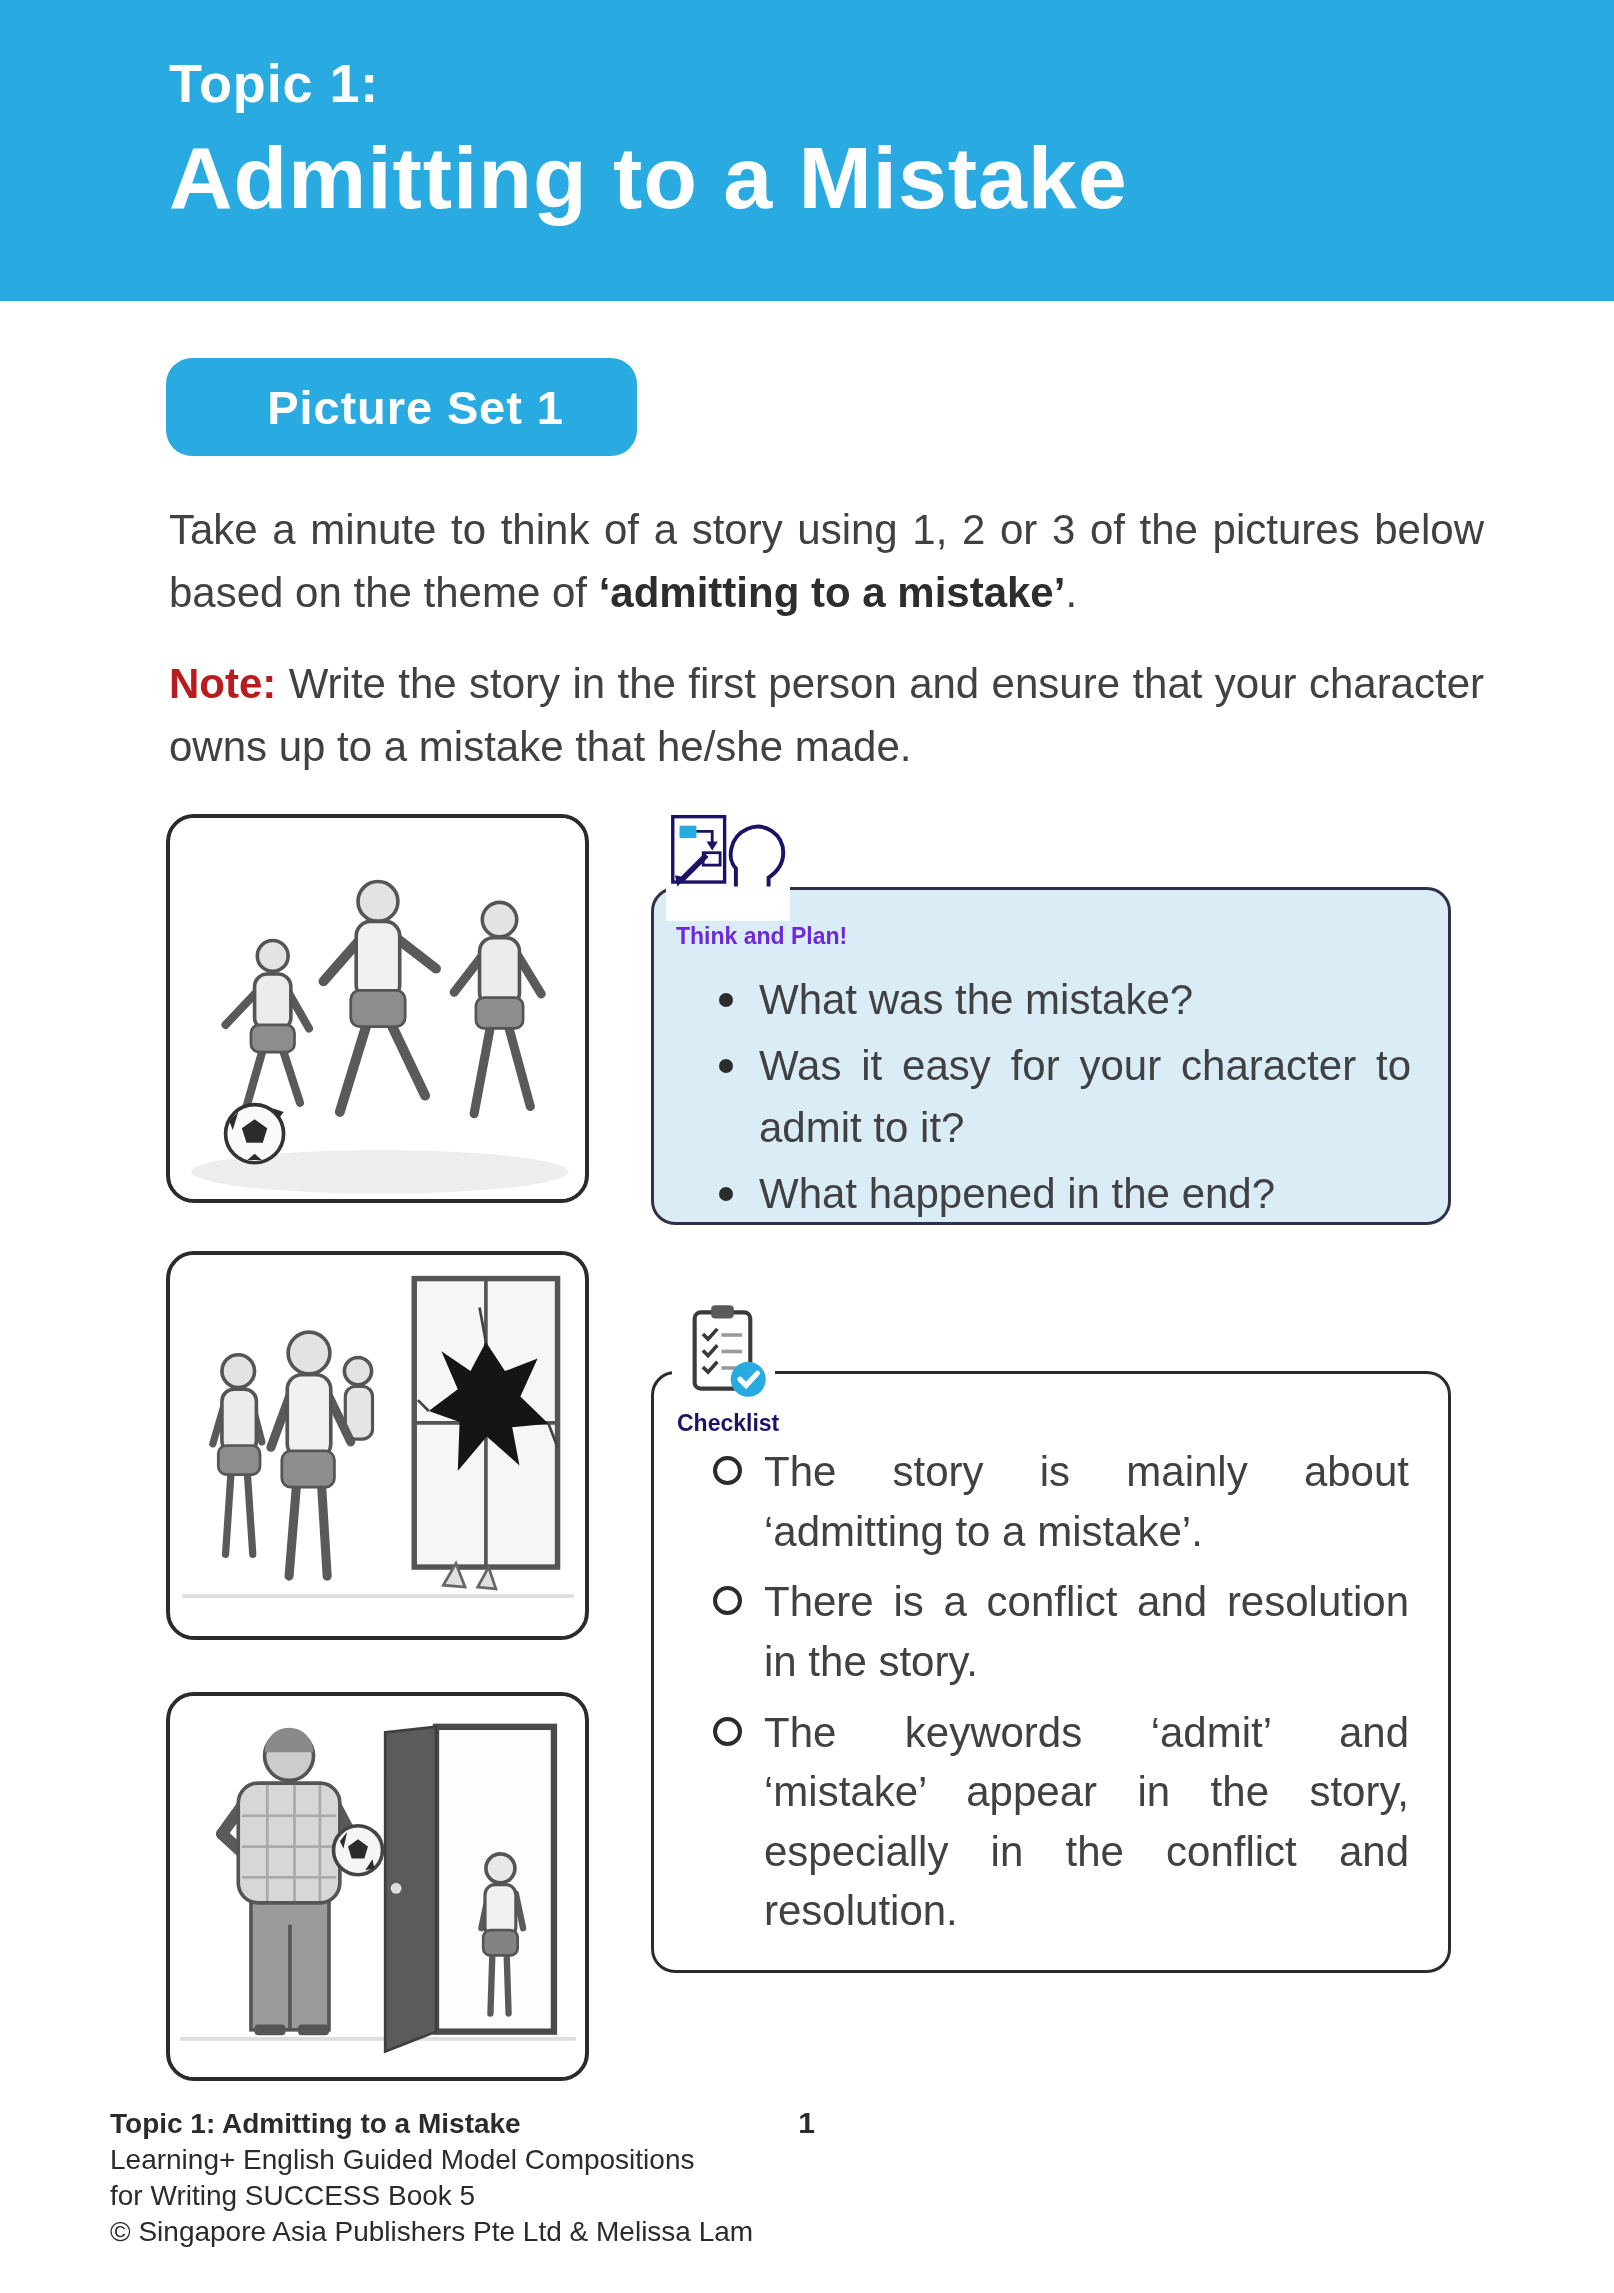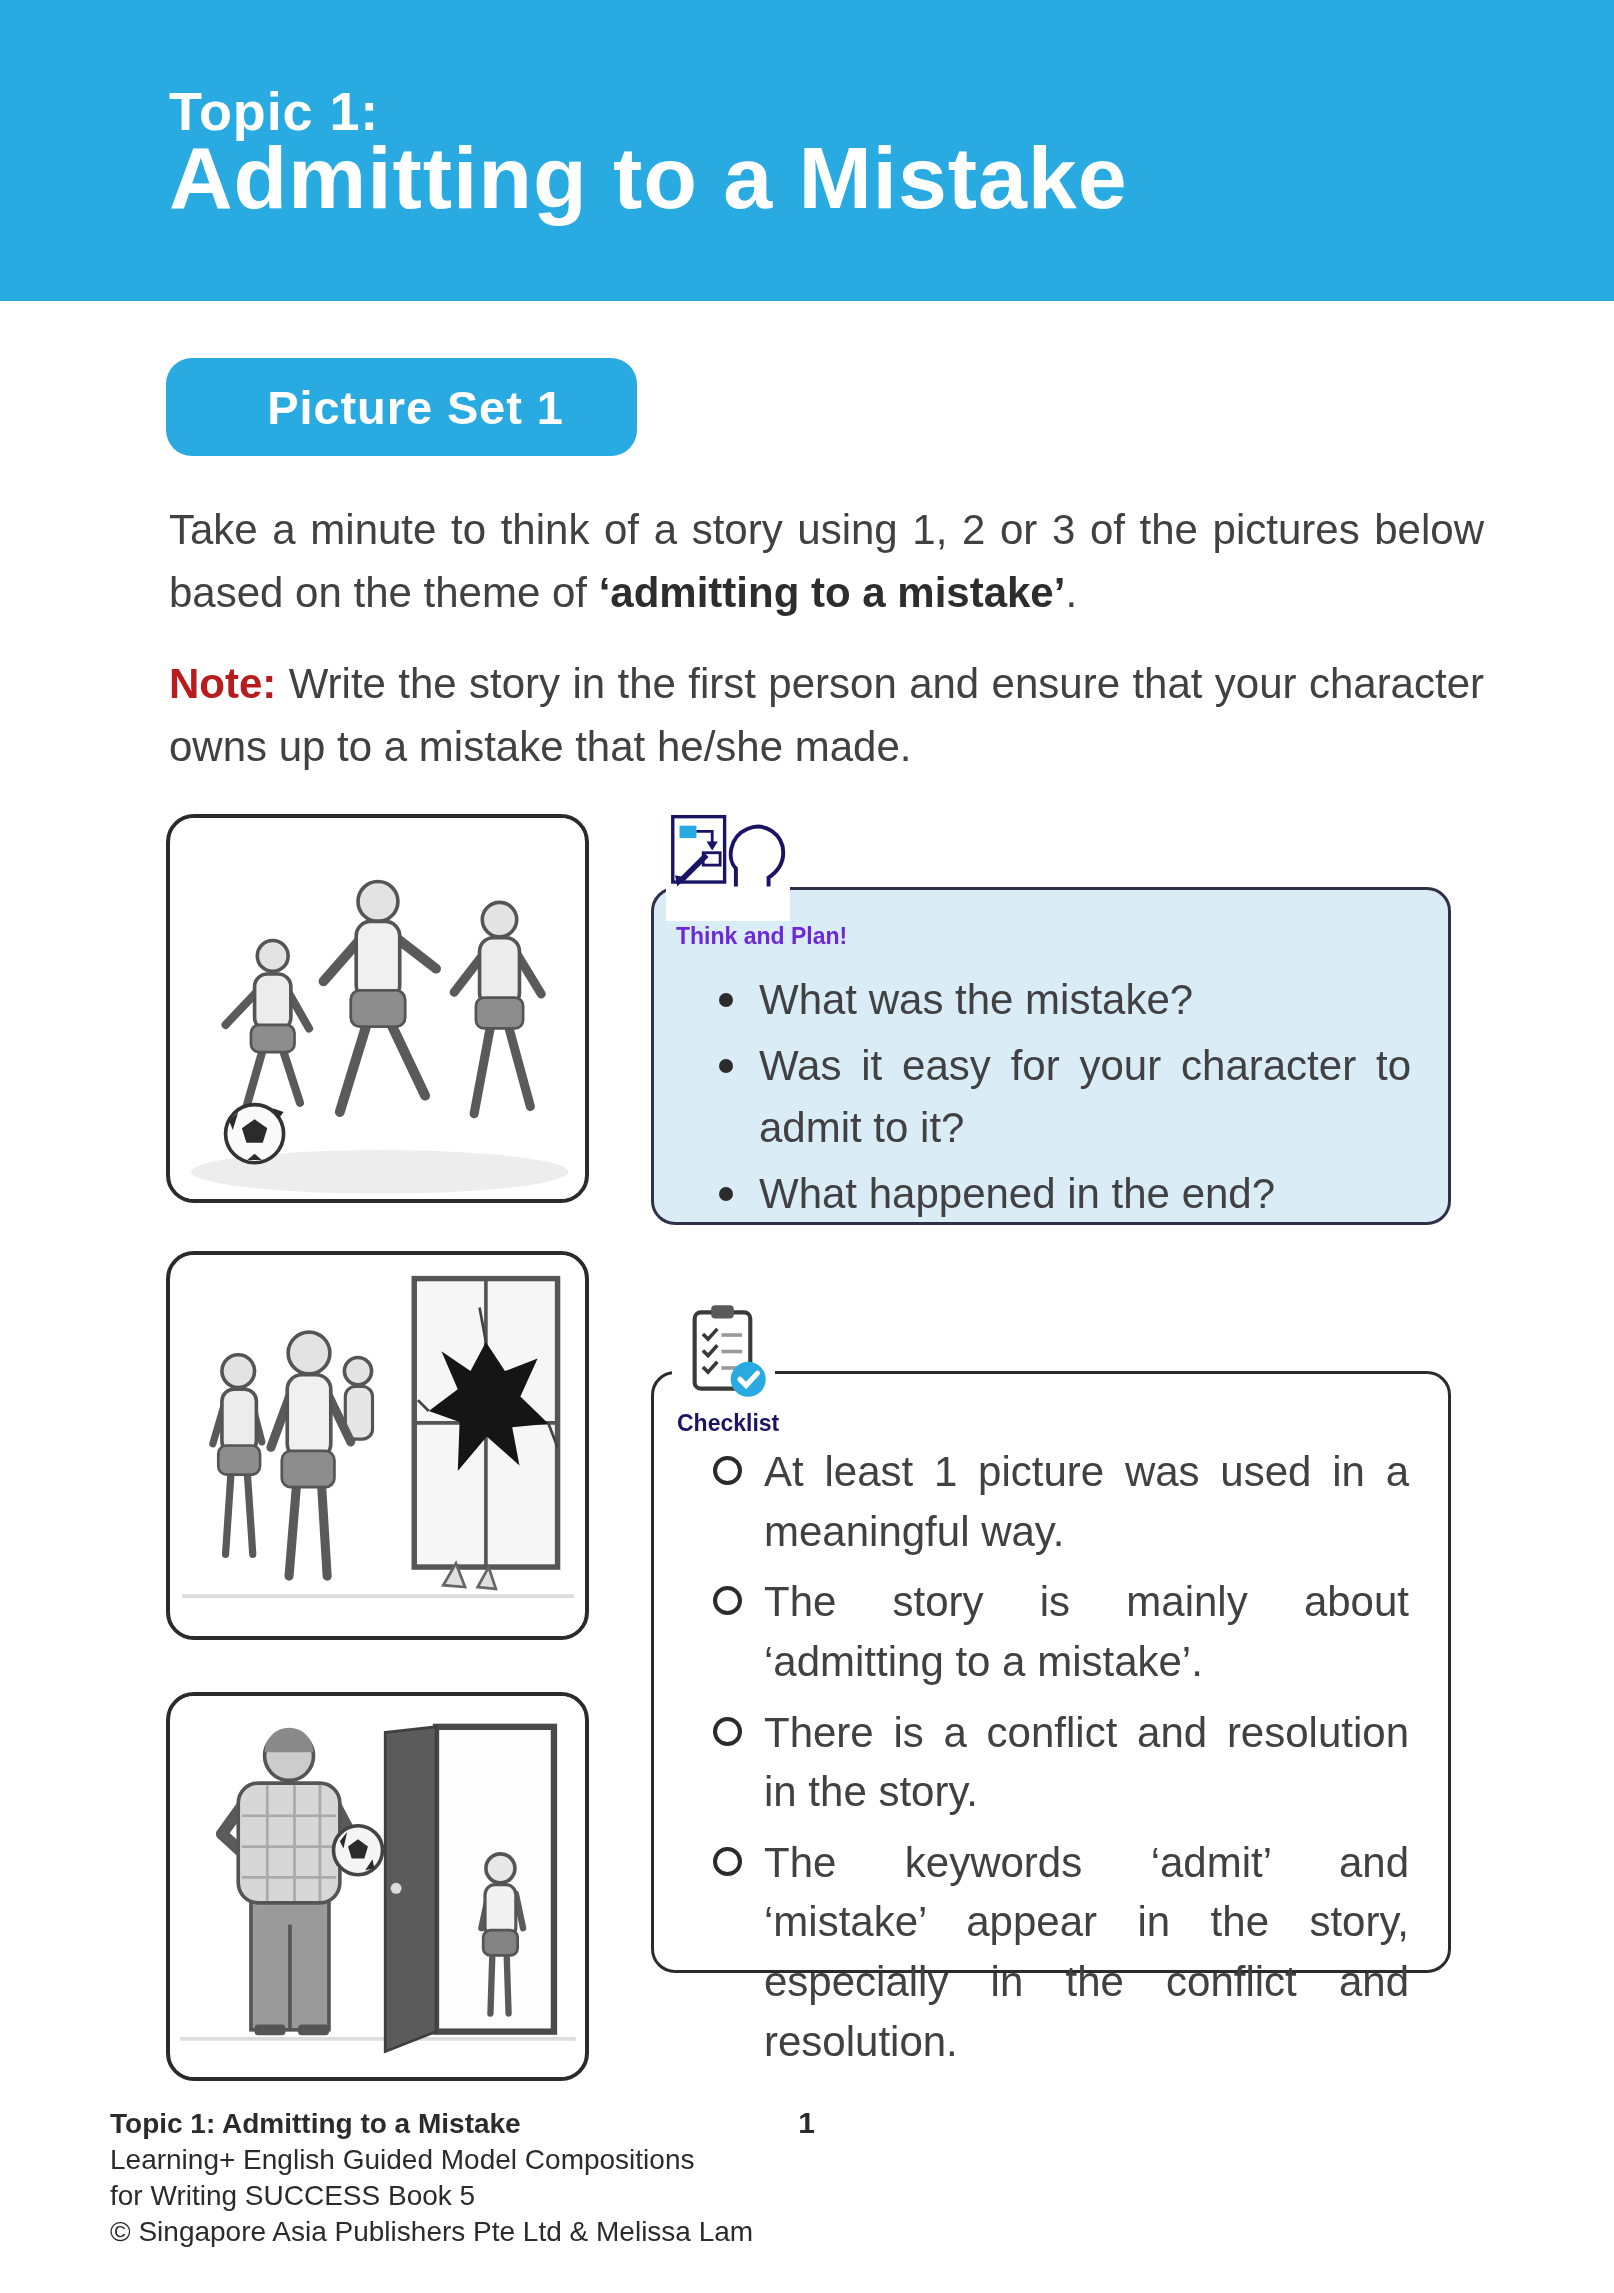--- a/index.html
+++ b/index.html
@@ -16,21 +16,21 @@
 
   
   .top-band {
     position:absolute; left:0; top:0;
     width:100%; height:301px;
     background:#29ABE2;
     color:#ffffff;
   }
   .topic-label {
     position:absolute; left:169px; top:52px;
-    font-size:54px; font-weight:bold; letter-spacing:0.9px;margin-top:28px;
+    font-size:54px; font-weight:bold; letter-spacing:0.9px;
   }
   .topic-title {
     position:absolute; left:169px; top:127px;
     font-size:88px; font-weight:bold; letter-spacing:0.9px;
     white-space:nowrap;
   }
 
   
   .badge {
     position:absolute; left:166px; top:358px;
@@ -342,24 +342,20 @@
       <line x1="48" y1="66" x2="68" y2="66" stroke="#9a9a9a" stroke-width="3.5"></line>
       <circle cx="74" cy="77" r="17" fill="#29ABE2"></circle>
       <path d="M66 77 l6 6 l11 -12" stroke="#ffffff" stroke-width="5" fill="none" stroke-linecap="round"></path>
     </svg>
   </div>
 
   <section class="cl-box">
     <ul class="cl-list">
       <li>
         <span class="ring"></span>
-        <span class="li-text">At least 1 picture was used in a meaningful way.</span>
-      </li>
-      <li>
-        <span class="ring"></span>
         <span class="li-text">The story is mainly about ‘admitting to a mistake’.</span>
       </li>
       <li>
         <span class="ring"></span>
         <span class="li-text">There is a conflict and resolution in the story.</span>
       </li>
       <li>
         <span class="ring"></span>
         <span class="li-text">The keywords ‘admit’ and ‘mistake’ appear in the story, especially in the conflict and resolution.</span>
       </li>

